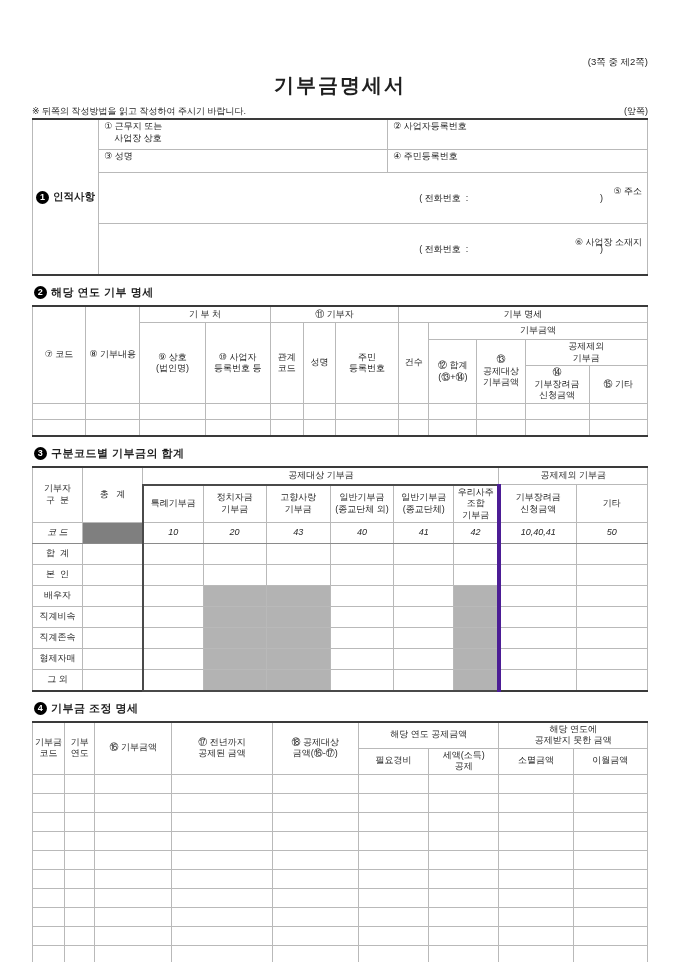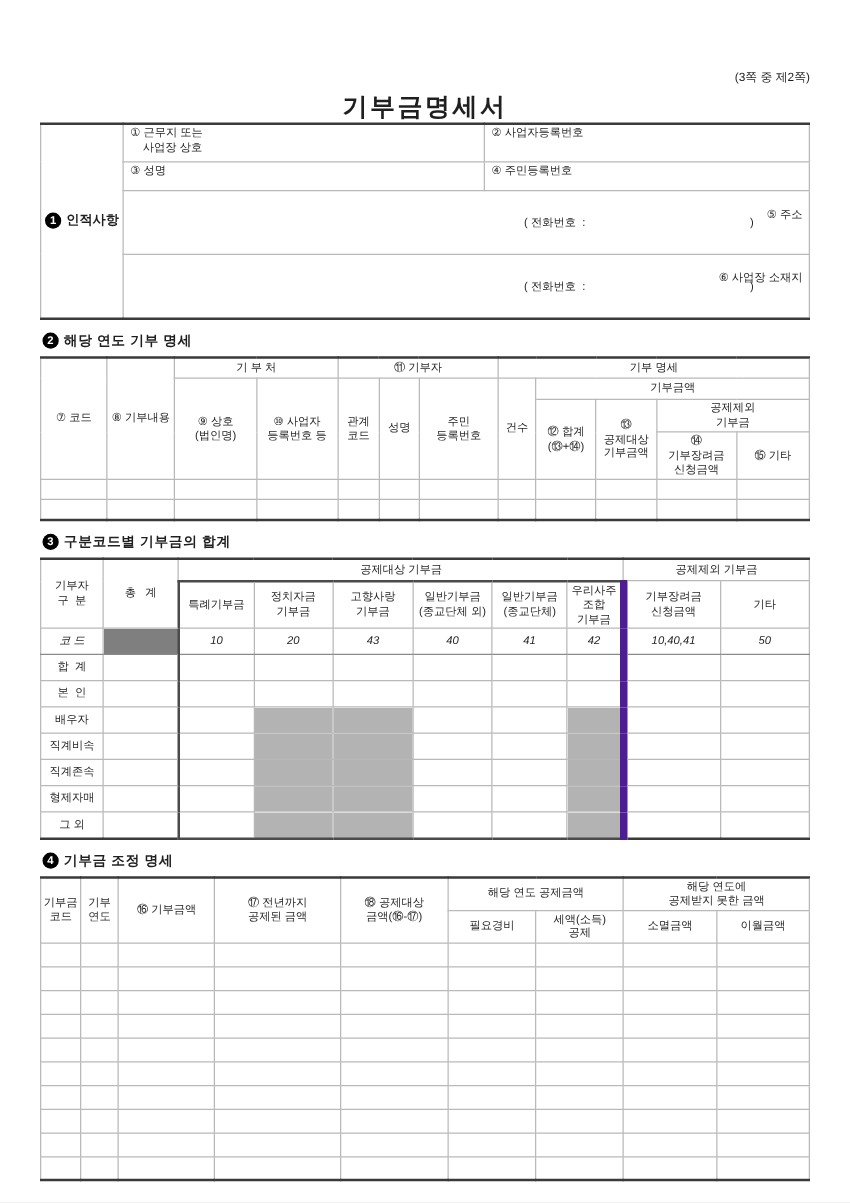--- a/index.html
+++ b/index.html
@@ -39,35 +39,39 @@
   .t2 tr.hr3 td { height:25px; }
   .t2 tr.hr4 td { height:38px; }
   .t2 tr.body td { height:16px; }
   
   .t3 tr.hr1 td { height:18px; }
   .t3 tr.hr2 td { height:36px; }
   .t3 tr.body td { height:21px; }
   .dark { background:#7f7f7f; }
   .gray { background:#b3b3b3; }
   .hvl { border-left:2px solid #4a4a4a; }
-  .hvr { border-right:6px solid #4c1d95; }
+  .hvr { border-right:4px solid #4c1d95; }
   .hvt { border-top:2px solid #4a4a4a; }
   .hvb { border-bottom:2px solid #4a4a4a; }
   .dkb { border-bottom:1.5px solid #8a8a8a;font-style:italic; }
   
   .t4 tr.hr td { height:26px; }
   .t4 tr.body td { height:19px; }
 </style>
 </head>
 <body>
 
 <div class="page">
 
   <div class="page-ind">(3쪽 중 제2쪽)</div>
   <h1 class="title">기부금명세서</h1>
+  <div class="note-row">
+    <span>※ 뒤쪽의 작성방법을 읽고 작성하여 주시기 바랍니다.</span>
+    <span>(앞쪽)</span>
+  </div>
 
   <table class="t1">
     <colgroup>
         <col style="width:66px">
         <col style="width:288px">
         <col style="width:259px">
       </colgroup>
     <tbody>
         <tr class="r1">
       <td rowspan="4" class="s1lab"><span class="numcircle">1</span><span>인적사항</span></td>

